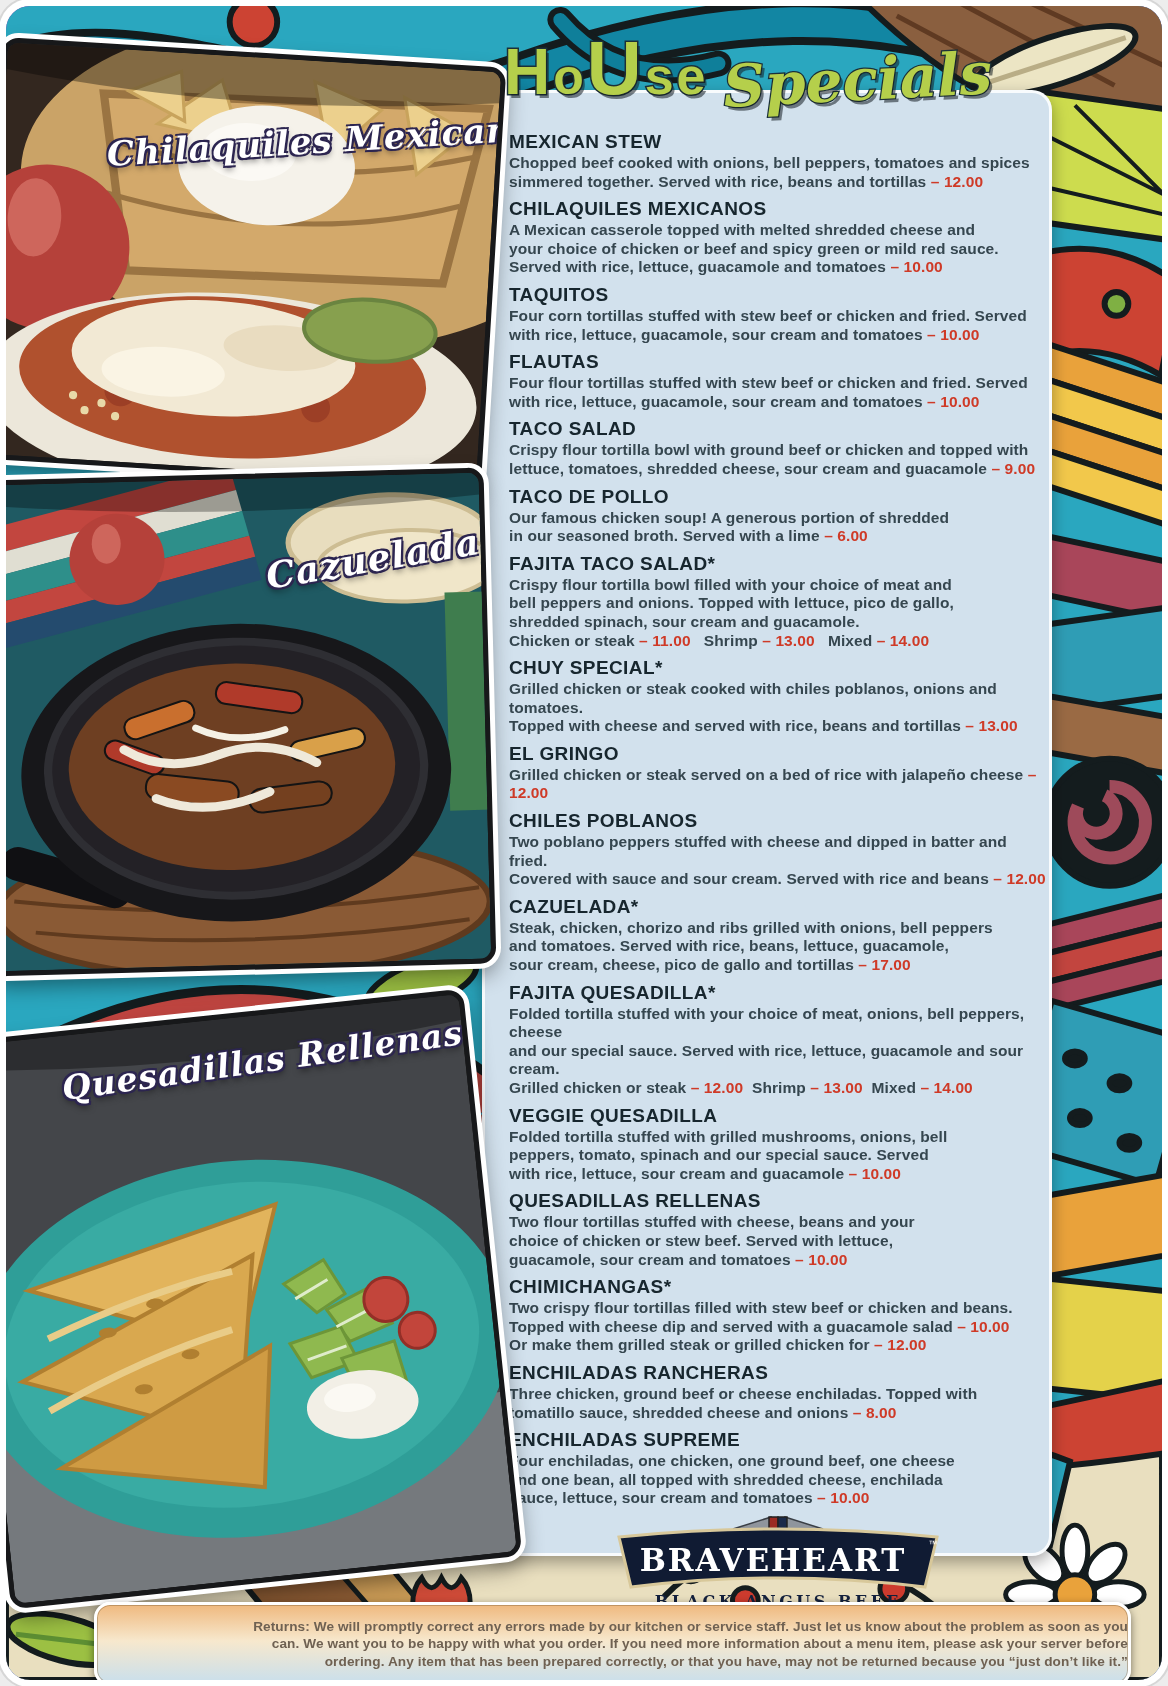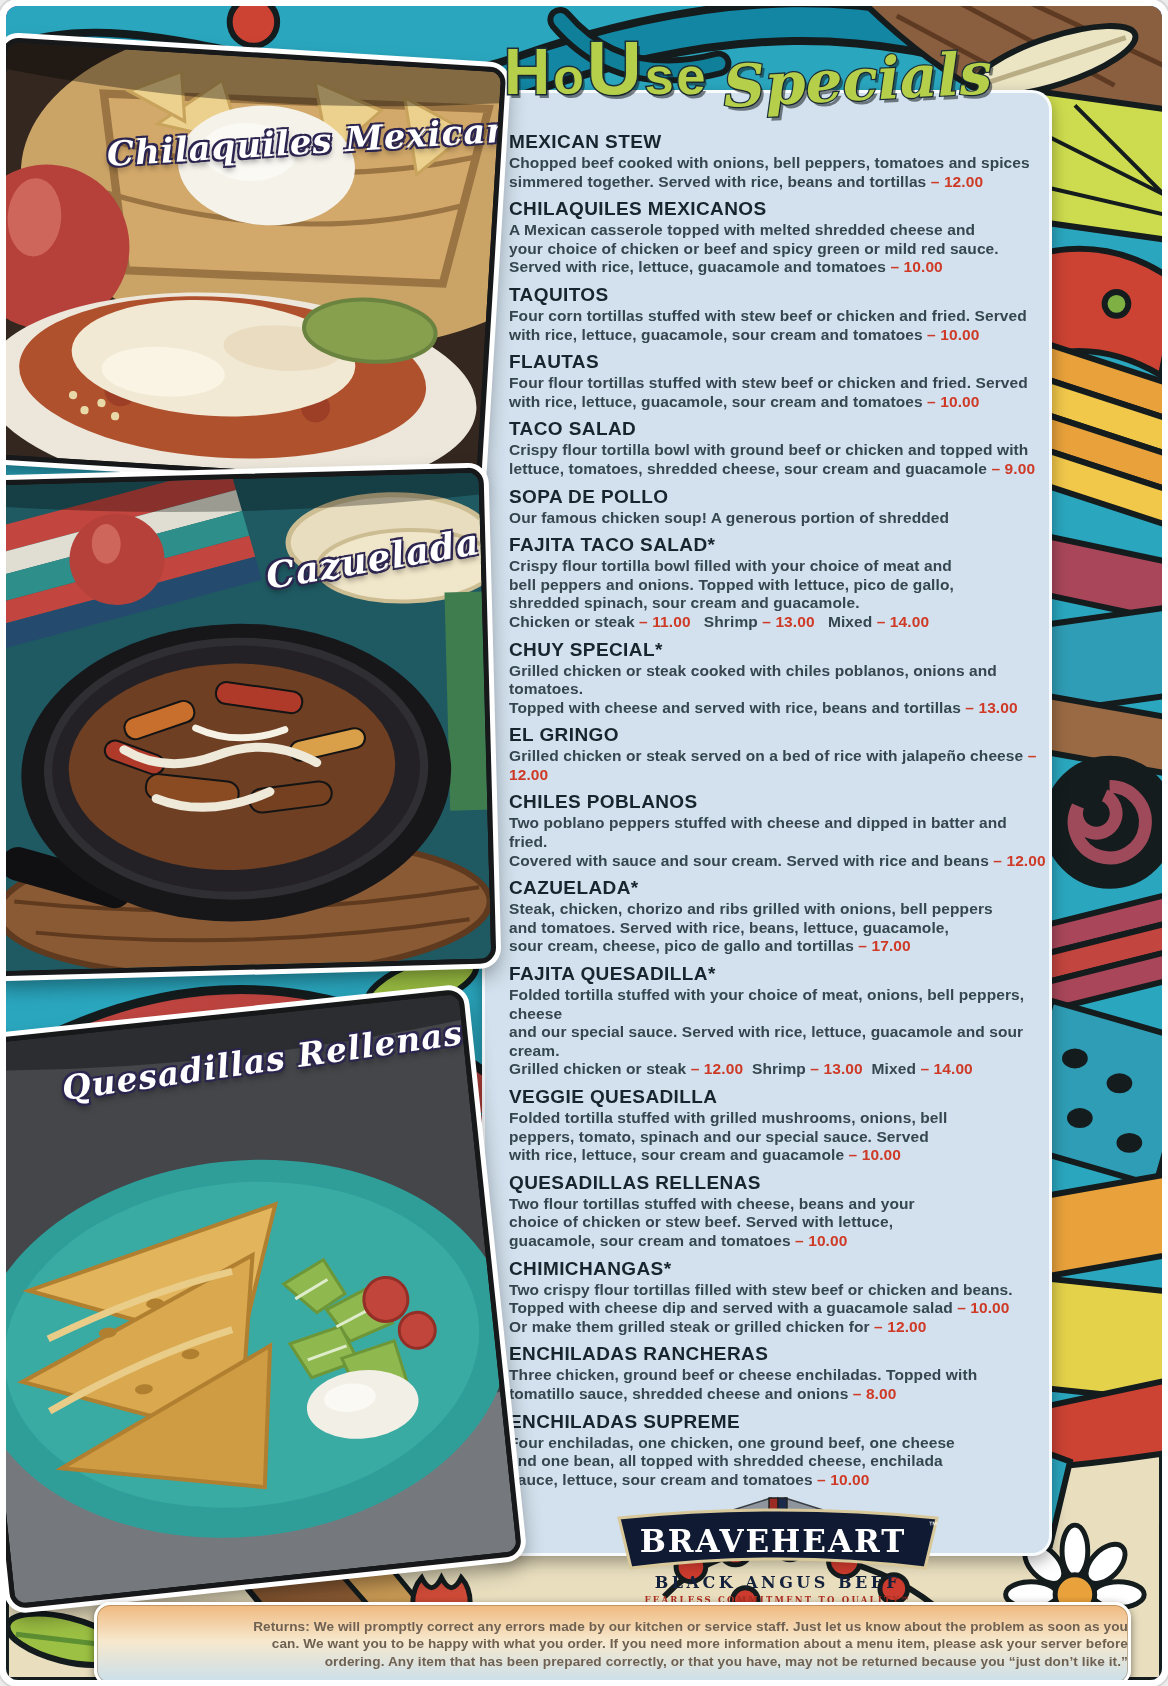--- a/index.html
+++ b/index.html
@@ -1,17 +1,17 @@
 <!DOCTYPE html>
 <html><head>
 <meta charset="utf-8">
 <style>
   html,body{margin:0;padding:0;background:#ededed;}
   body{width:1168px;height:1686px;position:relative;font-family:"Liberation Sans",sans-serif;}
-  .art{position:absolute;inset:6px;border-radius:12px;overflow:hidden;box-shadow:0 0 0 7px #ffffff,0 0 0 9px #d6d6d6;background:#a21caf;}
+  .art{position:absolute;inset:6px;border-radius:24px;overflow:hidden;box-shadow:0 0 0 7px #ffffff,0 0 0 9px #d6d6d6;background:#a21caf;}
   .bg{position:absolute;inset:0;width:100%;height:100%;z-index:1;}
 
   
   .photo-card{position:absolute;z-index:3;border:5px solid #17181a;border-radius:16px;
     box-shadow:0 0 0 5px #ffffff,0 10px 22px rgba(0,0,0,.45);overflow:hidden;background:#222;}
   .photo-card svg{display:block;width:100%;height:100%;}
   .photo-label{position:absolute;color:#fff;font-family:"DejaVu Serif",serif;font-style:italic;font-weight:bold;
     text-shadow:-2px -2px 0 #2c2550,2px -2px 0 #2c2550,-2px 2px 0 #2c2550,2px 2px 0 #2c2550,0 4px 6px rgba(0,0,0,.5);
     white-space:nowrap;letter-spacing:1px;}
   #photo1{left:-16px;top:46px;width:494px;height:412px;transform:rotate(3.5deg);}
@@ -300,23 +300,24 @@
           </div>
         </div>
         <div class="item">
           <h3>TACO SALAD</h3>
           <div class="desc">
             <div><span>Crispy flour tortilla bowl with ground beef or chicken and topped with</span></div>
             <div><span>lettuce, tomatoes, shredded cheese, sour cream and guacamole </span><span class="price">– 9.00</span></div>
           </div>
         </div>
         <div class="item">
-          <h3>SOPA DE POLLO</h3>
+          <h3>TACO DE POLLO</h3>
           <div class="desc">
             <div><span>Our famous chicken soup! A generous portion of shredded</span></div>
+            <div><span>in our seasoned broth. Served with a lime </span><span class="price">– 6.00</span></div>
           </div>
         </div>
         <div class="item">
           <h3>FAJITA TACO SALAD*</h3>
           <div class="desc">
             <div><span>Crispy flour tortilla bowl filled with your choice of meat and</span></div>
             <div><span>bell peppers and onions. Topped with lettuce, pico de gallo,</span></div>
             <div><span>shredded spinach, sour cream and guacamole.</span></div>
             <div><span>Chicken or steak </span><span class="price">– 11.00</span><span>&nbsp;&nbsp;&nbsp;Shrimp </span><span class="price">– 13.00</span><span>&nbsp;&nbsp;&nbsp;Mixed </span><span class="price">– 14.00</span></div>
           </div>

